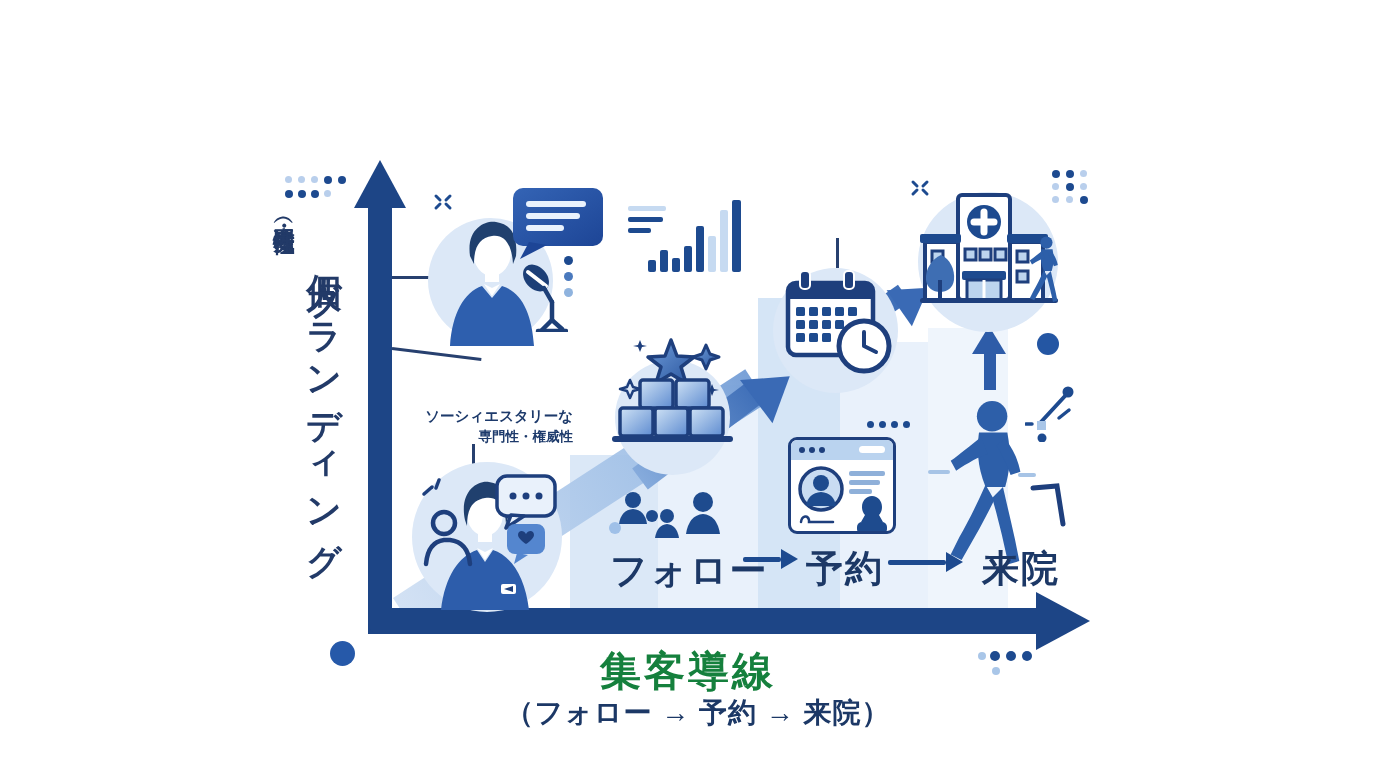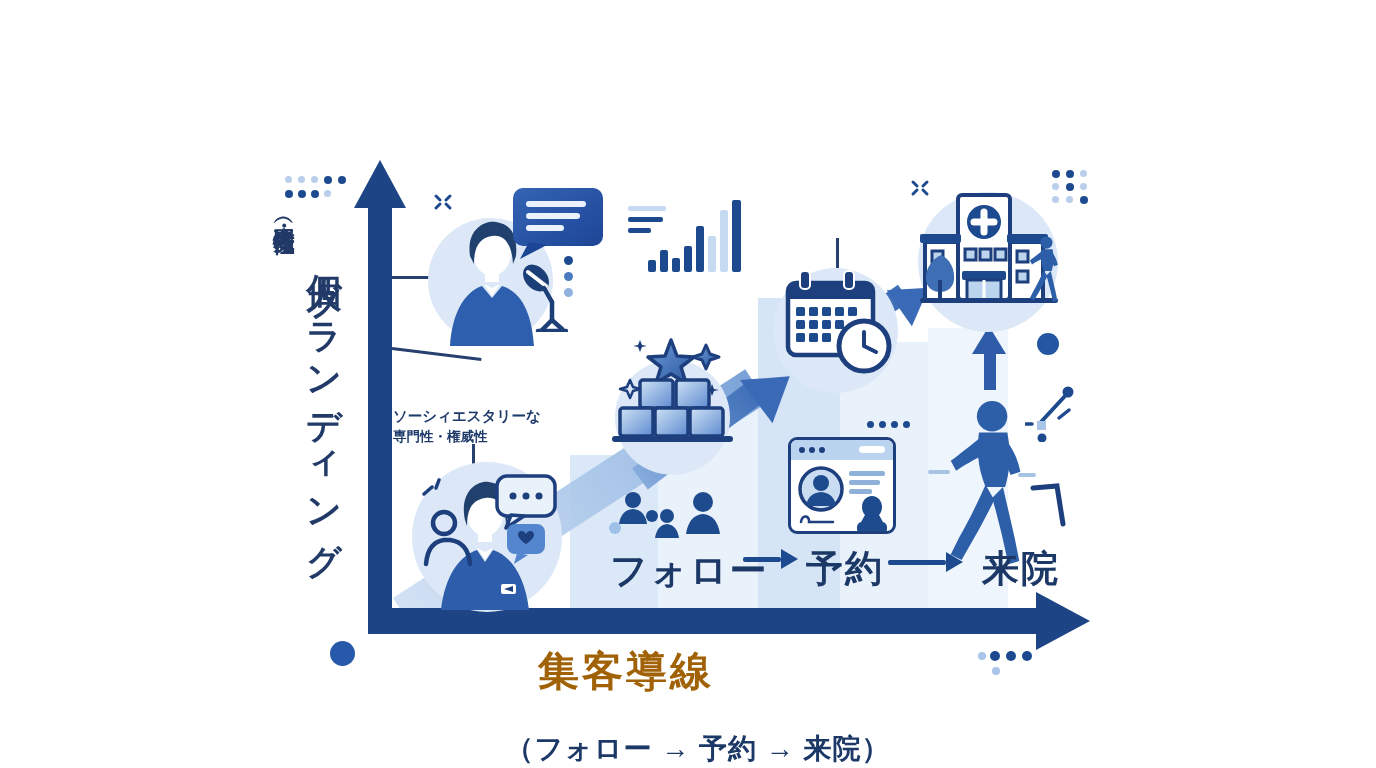--- a/index.html
+++ b/index.html
@@ -7,29 +7,29 @@
     font-family:"Liberation Sans","DejaVu Sans",sans-serif;color:#21396b;}
   .abs{position:absolute;}
   .dot{position:absolute;border-radius:50%;}
   .band{position:absolute;}
   .title{position:absolute;top:54px;left:0;right:0;text-align:center;
     font-size:58px;font-weight:800;color:#223a68;letter-spacing:2px;}
   .ylabel{position:absolute;writing-mode:vertical-rl;text-orientation:upright;
     font-weight:800;color:#223a68;}
   .ylabel.main{left:300px;top:246px;font-size:35px;letter-spacing:4px;}
   .ylabel.sub{left:270px;top:210px;font-size:21px;letter-spacing:1px;font-weight:700;}
-  .xlabel-main{position:absolute;left:538px;top:644px;width:300px;
-    font-size:41px;font-weight:800;color:#a16207;letter-spacing:3px;}
+  .xlabel-main{position:absolute;left:538px;top:644px;width:300px;text-align:center;
+    font-size:41px;font-weight:800;color:#15803d;letter-spacing:3px;}
   .xlabel-sub{position:absolute;left:473px;top:694px;width:450px;text-align:center;
-    font-size:28px;font-weight:800;color:#1c3866;letter-spacing:1px;margin-top:36px;}
+    font-size:28px;font-weight:800;color:#1c3866;letter-spacing:1px;}
   .axis{position:absolute;background:#1d4586;}
   .tri{position:absolute;width:0;height:0;}
   .step{position:absolute;font-size:37px;font-weight:800;color:#1c3866;letter-spacing:2px;}
   .note{position:absolute;font-weight:700;color:#1d3a6b;line-height:1.45;}
-  .note.center{text-align:left;}
+  .note.center{text-align:right;}
   .connector{position:absolute;background:#27406f;}
   .circle{position:absolute;border-radius:50%;background:#dce8f7;}
   .minibar{position:absolute;border-radius:2px;}
   .flow-arrow-shaft{position:absolute;height:5px;background:#1d4a8f;border-radius:2px;}
   .card{position:absolute;width:108px;height:97px;background:#fff;border:3.5px solid #1e3f7d;
     border-radius:9px;box-sizing:border-box;overflow:hidden;}
   .card-header{height:20px;background:#bad3ef;position:relative;}
 </style>
 </head>
 <body>

